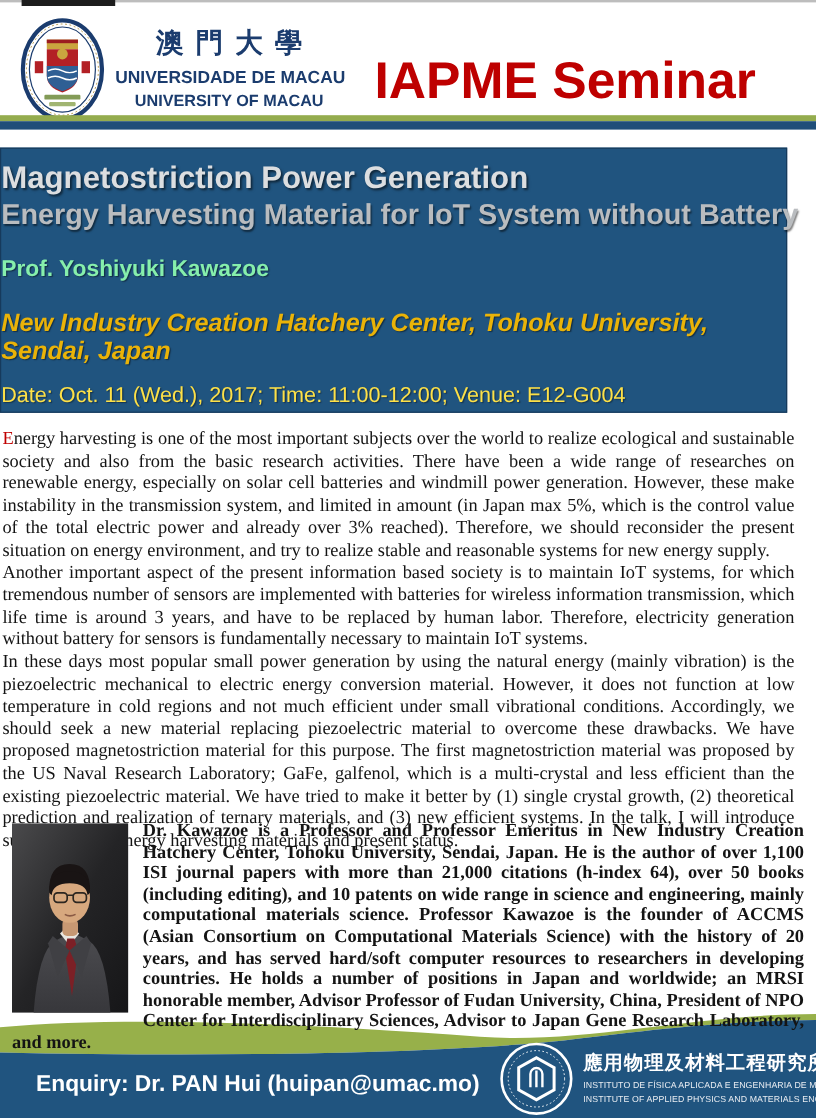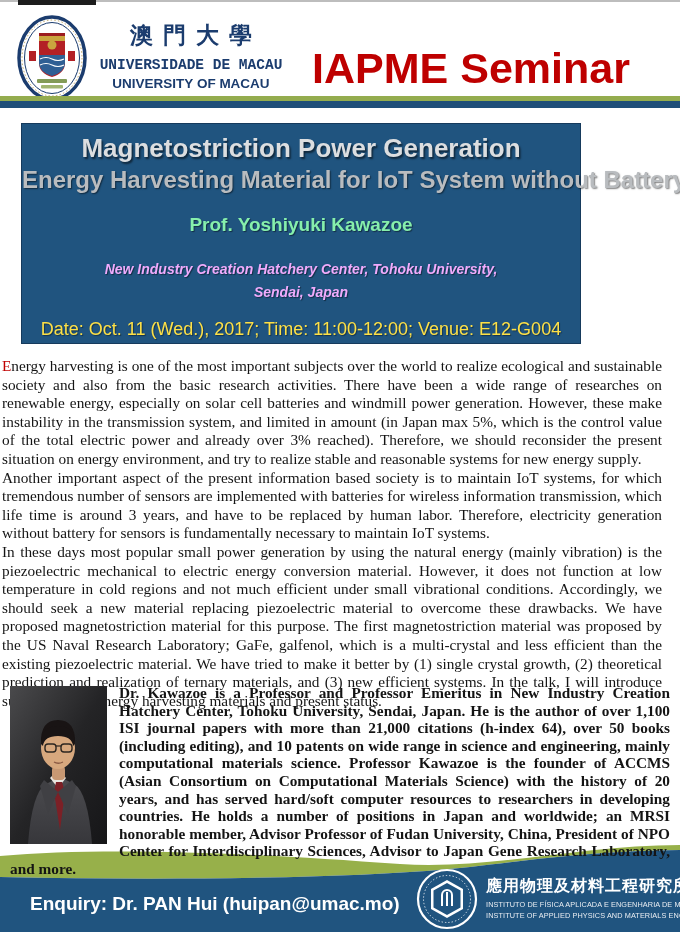--- a/index.html
+++ b/index.html
@@ -10,42 +10,42 @@
   }
   
   .top-hairline{position:absolute;left:0;top:0;width:680px;height:2px;background:#bdbdbd;}
   .top-tab{position:absolute;left:18px;top:0;width:78px;height:5px;background:#1d1d1d;}
 
   
   .um-logo{position:absolute;left:17px;top:15px;width:70px;height:86px;}
   .univ-block{position:absolute;left:96px;top:20px;width:190px;text-align:center;color:#1b3c6e;}
   .univ-cn{font-size:23px;letter-spacing:10px;font-weight:bold;white-space:nowrap;
            font-family:"DejaVu Sans", sans-serif;margin-left:10px;}
-  .univ-pt{font-family:Liberation Mono, monospace;font-weight:bold;font-size:14.5px;margin-top:6px;white-space:nowrap;}
+  .univ-pt{font-family:Liberation Sans, sans-serif;font-weight:bold;font-size:14.5px;margin-top:6px;white-space:nowrap;}
   .univ-en{font-family:"Liberation Sans", sans-serif;font-weight:bold;font-size:13.5px;margin-top:3px;white-space:nowrap;}
   .seminar-heading{
     position:absolute;right:24px;top:44px;width:370px;text-align:center;
     font-family:Liberation Sans, sans-serif;font-weight:bold;font-size:43px;color:#be0000;white-space:nowrap;
   }
   .divider-olive{position:absolute;left:0;top:96px;width:680px;height:5px;background:#94ac4e;}
   .divider-blue{position:absolute;left:0;top:101px;width:680px;height:7px;background:#1f4e79;}
 
   
   .banner{
-    position:absolute;left:21px;top:123px;width:560px;height:221px;background:#20547f;
-    border:1px solid #163a5c;box-sizing:border-box;text-align:center;
+    position:absolute;left:0;top:123px;width:656px;height:221px;background:#20547f;
+    border:1px solid #163a5c;box-sizing:border-box;
     font-family:"Liberation Sans", sans-serif;
   }
   .banner-title{margin-top:9px;font-size:26px;font-weight:bold;color:#dcdee0;
     text-shadow:1.5px 1.5px 2px rgba(0,0,0,0.55);white-space:nowrap;}
   .banner-subtitle{margin-top:2px;font-size:24px;font-weight:bold;color:#b9bcbf;
     text-shadow:1px 1px 1.5px rgba(0,0,0,0.5);white-space:nowrap;}
   .banner-speaker{margin-top:20px;font-size:19px;font-weight:bold;color:#86efac;
     text-shadow:1px 1px 1px rgba(0,0,0,0.45);}
-  .banner-affil{margin-top:22px;font-size:14px;font-weight:bold;font-style:italic;color:#f0abfc;
+  .banner-affil{margin-top:22px;font-size:21px;font-weight:bold;font-style:italic;color:#eab308;
     line-height:23px;text-shadow:1px 1px 1px rgba(0,0,0,0.45);}
   .banner-schedule{margin-top:15px;font-size:18px;font-weight:normal;color:#fde047;
     text-shadow:1px 1px 1px rgba(0,0,0,0.4);white-space:nowrap;}
 
   
   .abstract{position:absolute;left:2px;top:357px;width:660px;color:#141414;
     font-size:15.3px;line-height:18.6px;text-align:justify;}
   .abstract p{margin:0;}
   .lead-red{color:#c00000;}
 

